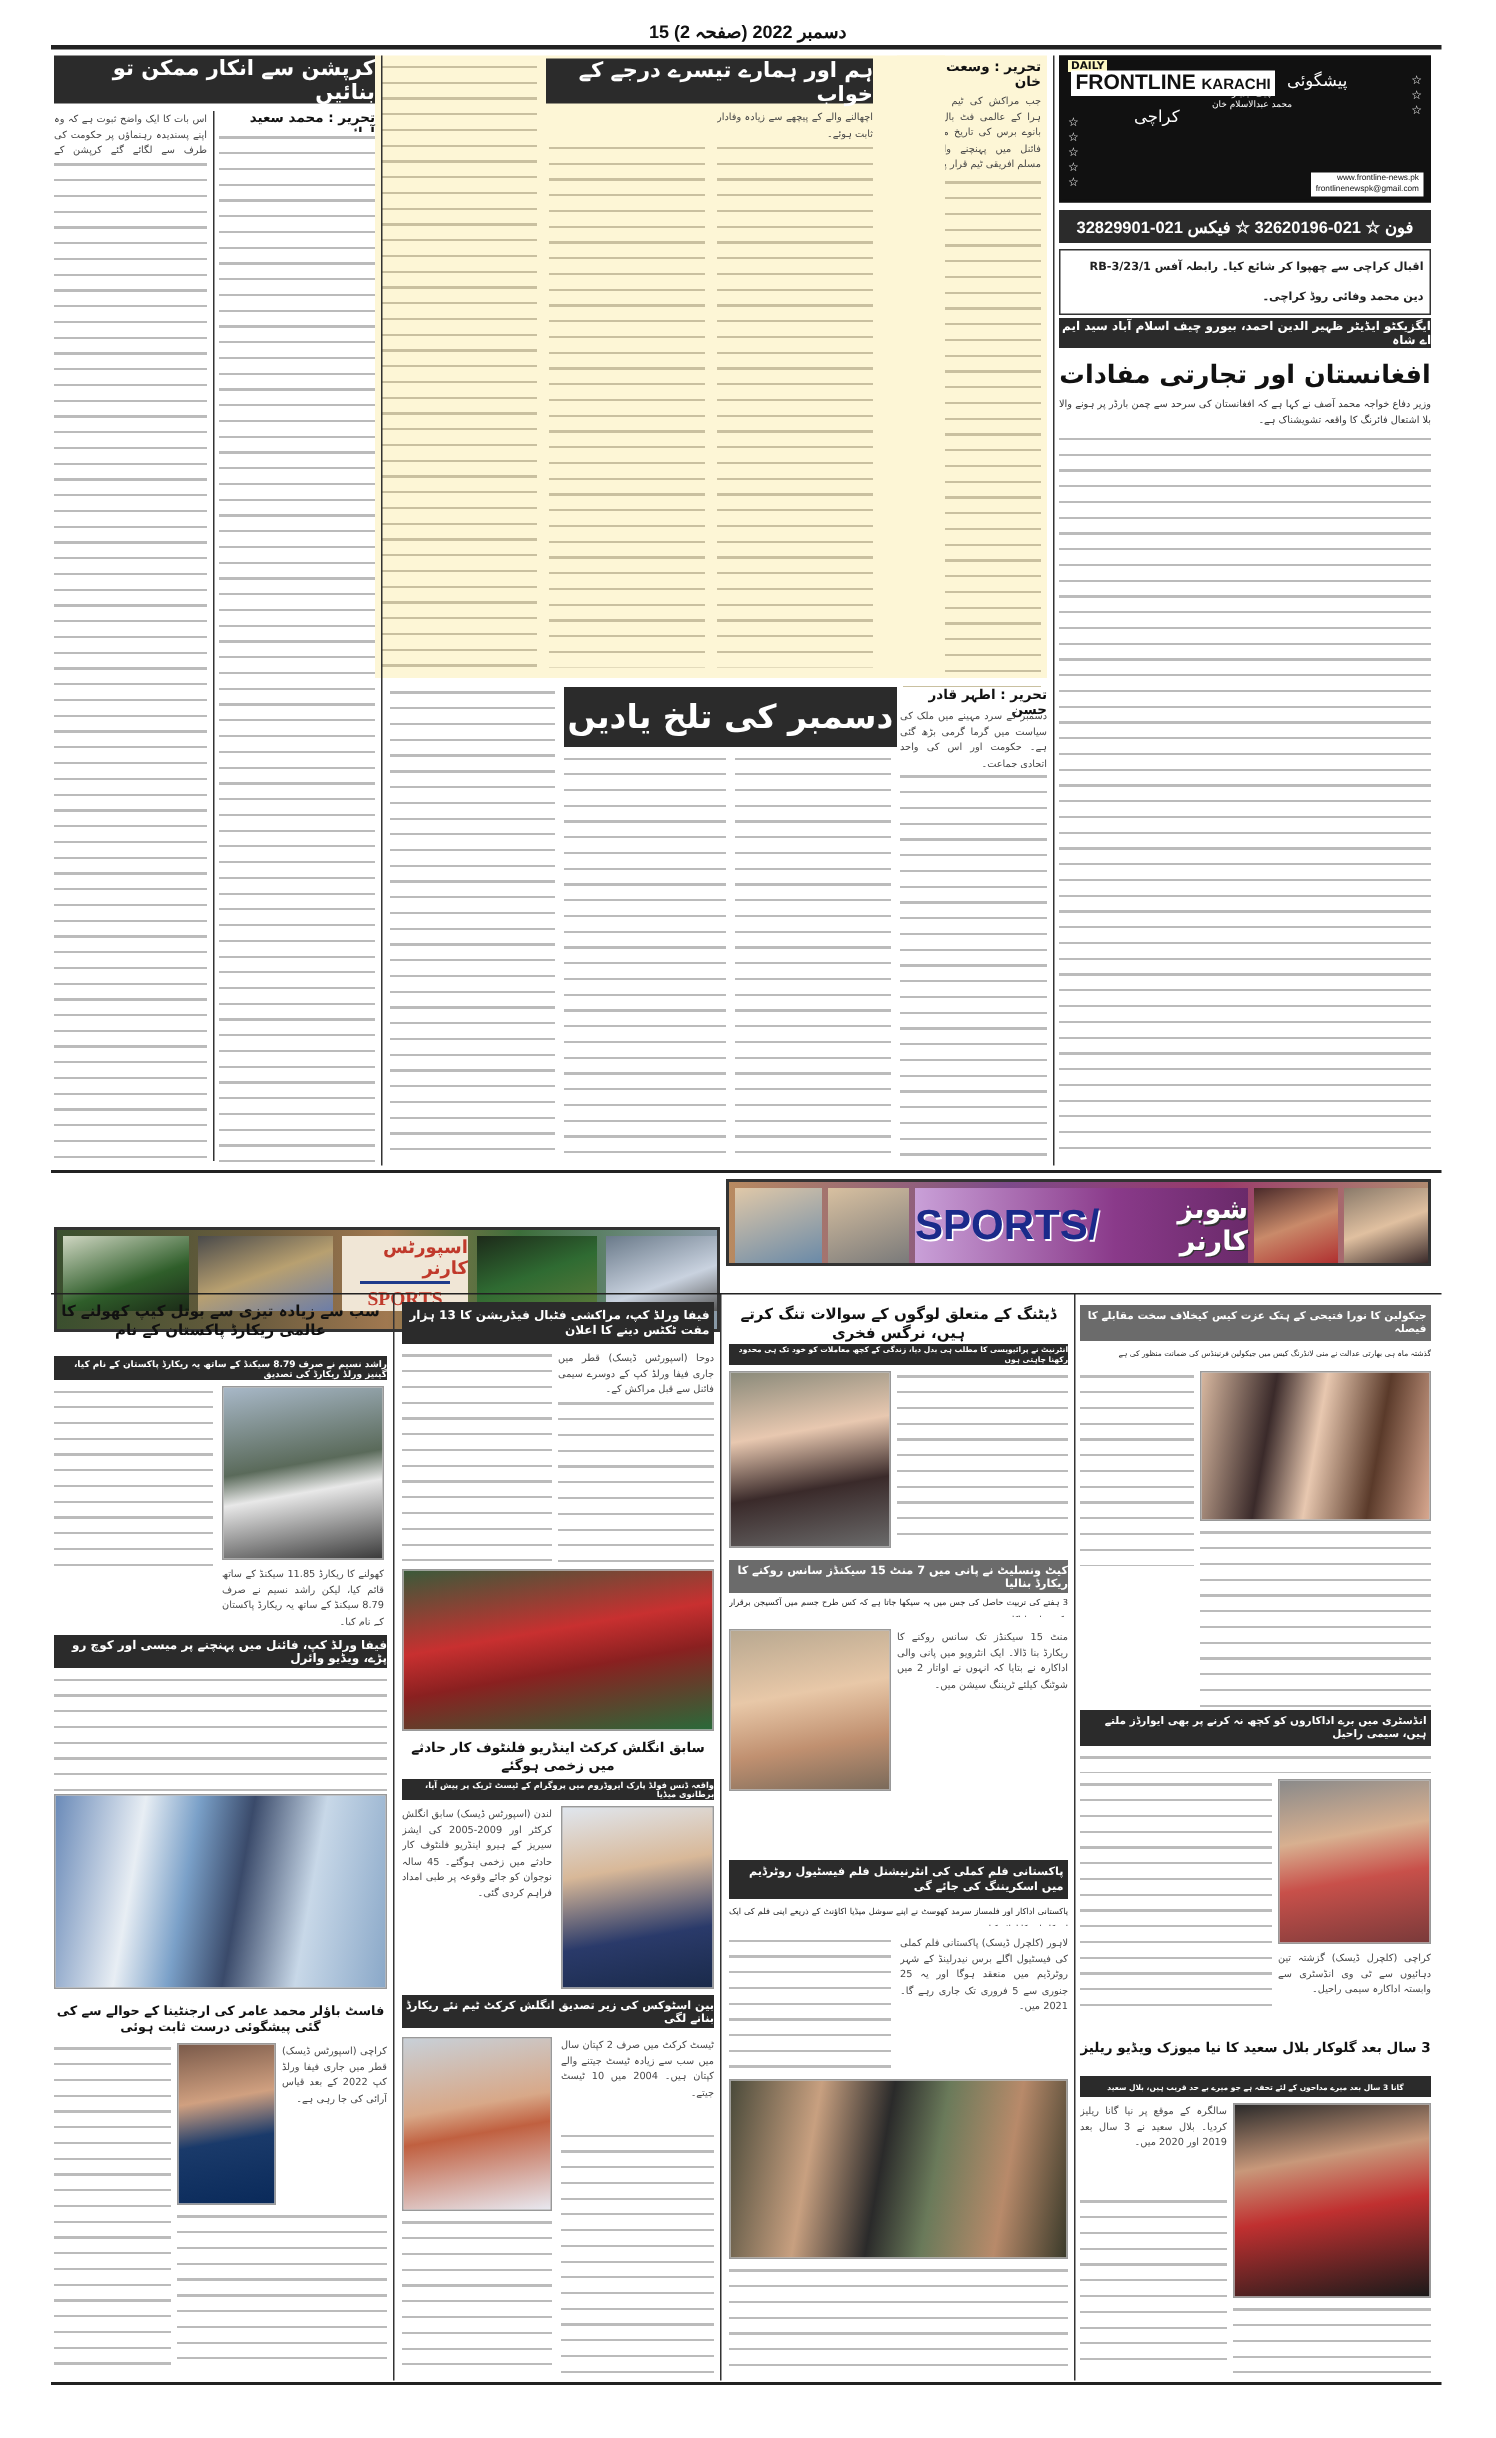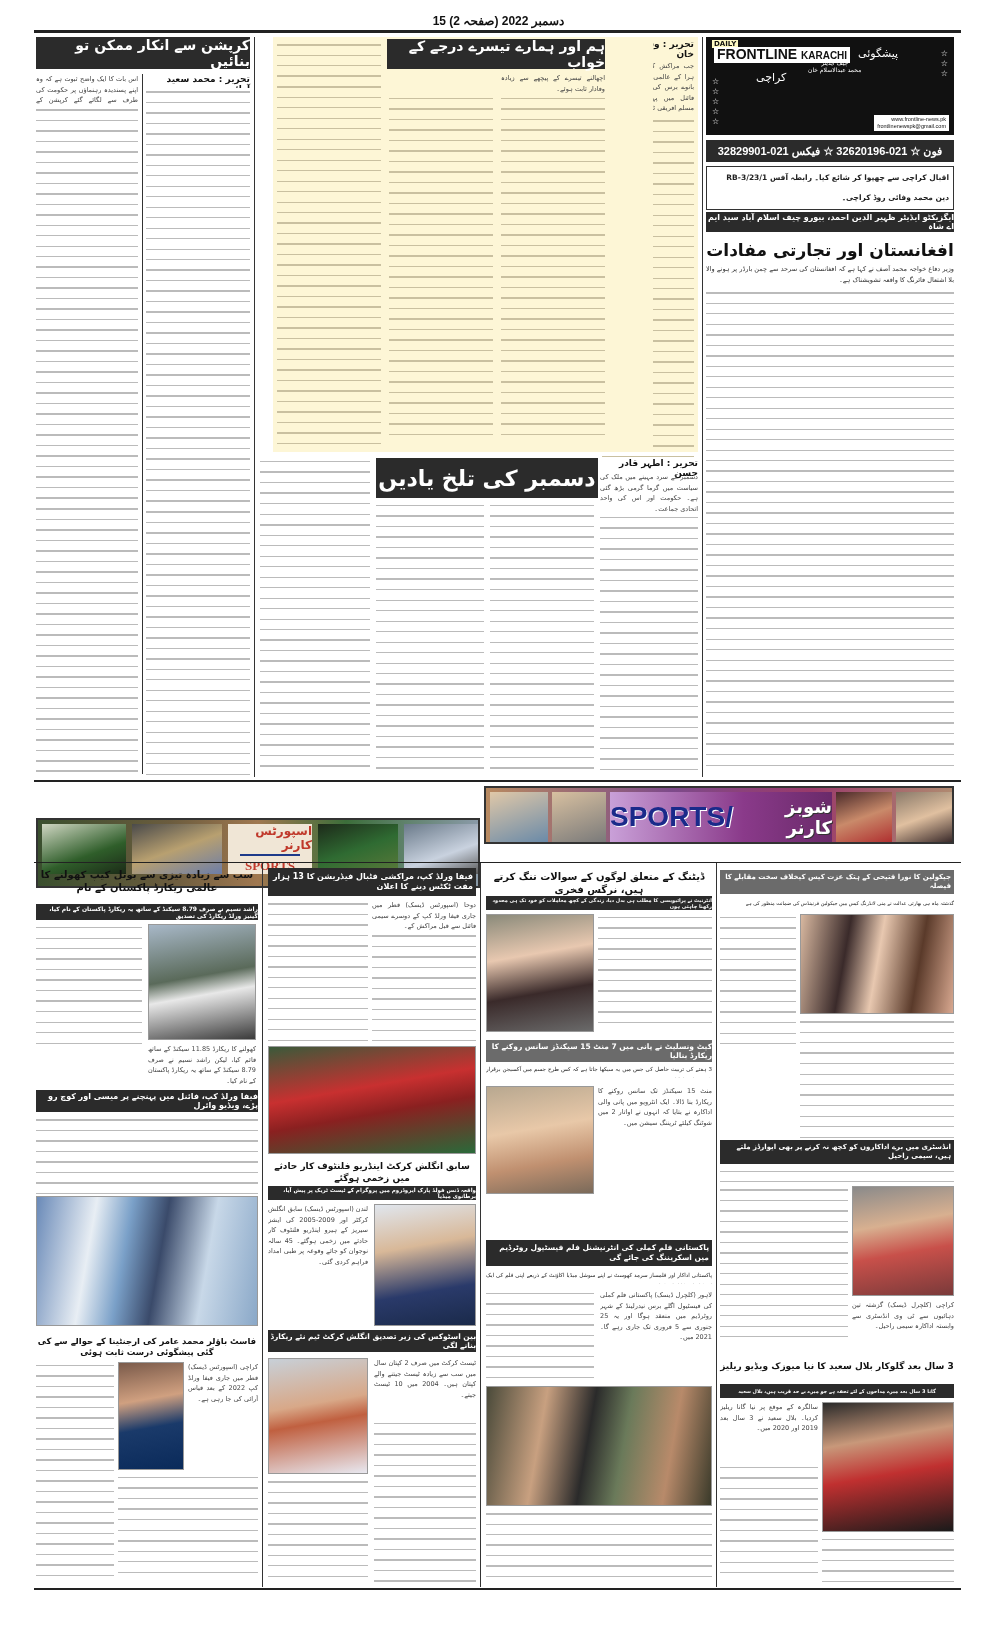--- a/index.html
+++ b/index.html
@@ -53,24 +53,24 @@
 <div class="abs vr" style="left:702px;top:37px;height:740px"></div>
 
 <div class="abs ylw" style="left:598px;top:37px;width:100px;height:415px">
   <div class="byline" style="padding:2px 4px">تحریر : وسعت اللہ خان</div>
   <div class="txt" style="padding:0 4px">
     <span>جب مراکش کی ٹیم پرتگال کو ہرا کے عالمی فٹ بال کپ کی بانوے برس کی تاریخ میں سیمی فائنل میں پہنچنے والی عرب مسلم افریقی ٹیم قرار پائی۔</span>
   </div>
   <div style="margin:3px 4px;height:340px;background:repeating-linear-gradient(transparent 0 3px,#c9c0a0 3px 4.5px,transparent 4.5px 10.5px)"></div>
 </div>
 
-<div class="abs ylw" style="left:273px;top:37px;width:380px;height:415px">
+<div class="abs ylw" style="left:250px;top:37px;width:380px;height:415px">
   <div class="blk abs" style="left:114px;top:2px;width:218px;height:30px;font-size:14px">ہم اور ہمارے تیسرے درجے کے خواب</div>
   <div class="abs txt" style="left:228px;top:36px;width:104px;height:20px">
-      <span>اچھالنے تیسرے کے پیچھے سے زیادہ وفادار ثابت ہوئے۔</span>
+      <span>اچھالنے والے کے پیچھے سے زیادہ وفادار ثابت ہوئے۔</span>
     </div>
   <div class="abs" style="left:4px;top:4px;width:104px;height:405px;background:repeating-linear-gradient(transparent 0 3px,#c9c0a0 3px 4.5px,transparent 4.5px 10.5px)"></div>
   <div class="abs" style="left:116px;top:58px;width:104px;height:350px;background:repeating-linear-gradient(transparent 0 3px,#c9c0a0 3px 4.5px,transparent 4.5px 10.5px)"></div>
   <div class="abs" style="left:228px;top:58px;width:104px;height:350px;background:repeating-linear-gradient(transparent 0 3px,#c9c0a0 3px 4.5px,transparent 4.5px 10.5px)"></div>
 </div>
 <div class="abs vr" style="left:254px;top:37px;height:740px"></div>
 
 <div class="abs blk" style="left:36px;top:37px;width:214px;height:32px;font-size:14px">کرپشن سے انکار ممکن تو بنائیں</div>
 <div class="abs byline" style="left:144px;top:74px;width:106px">تحریر : محمد سعید آرائیں</div>
 <div class="abs txt" style="left:36px;top:74px;width:102px;height:30px">

